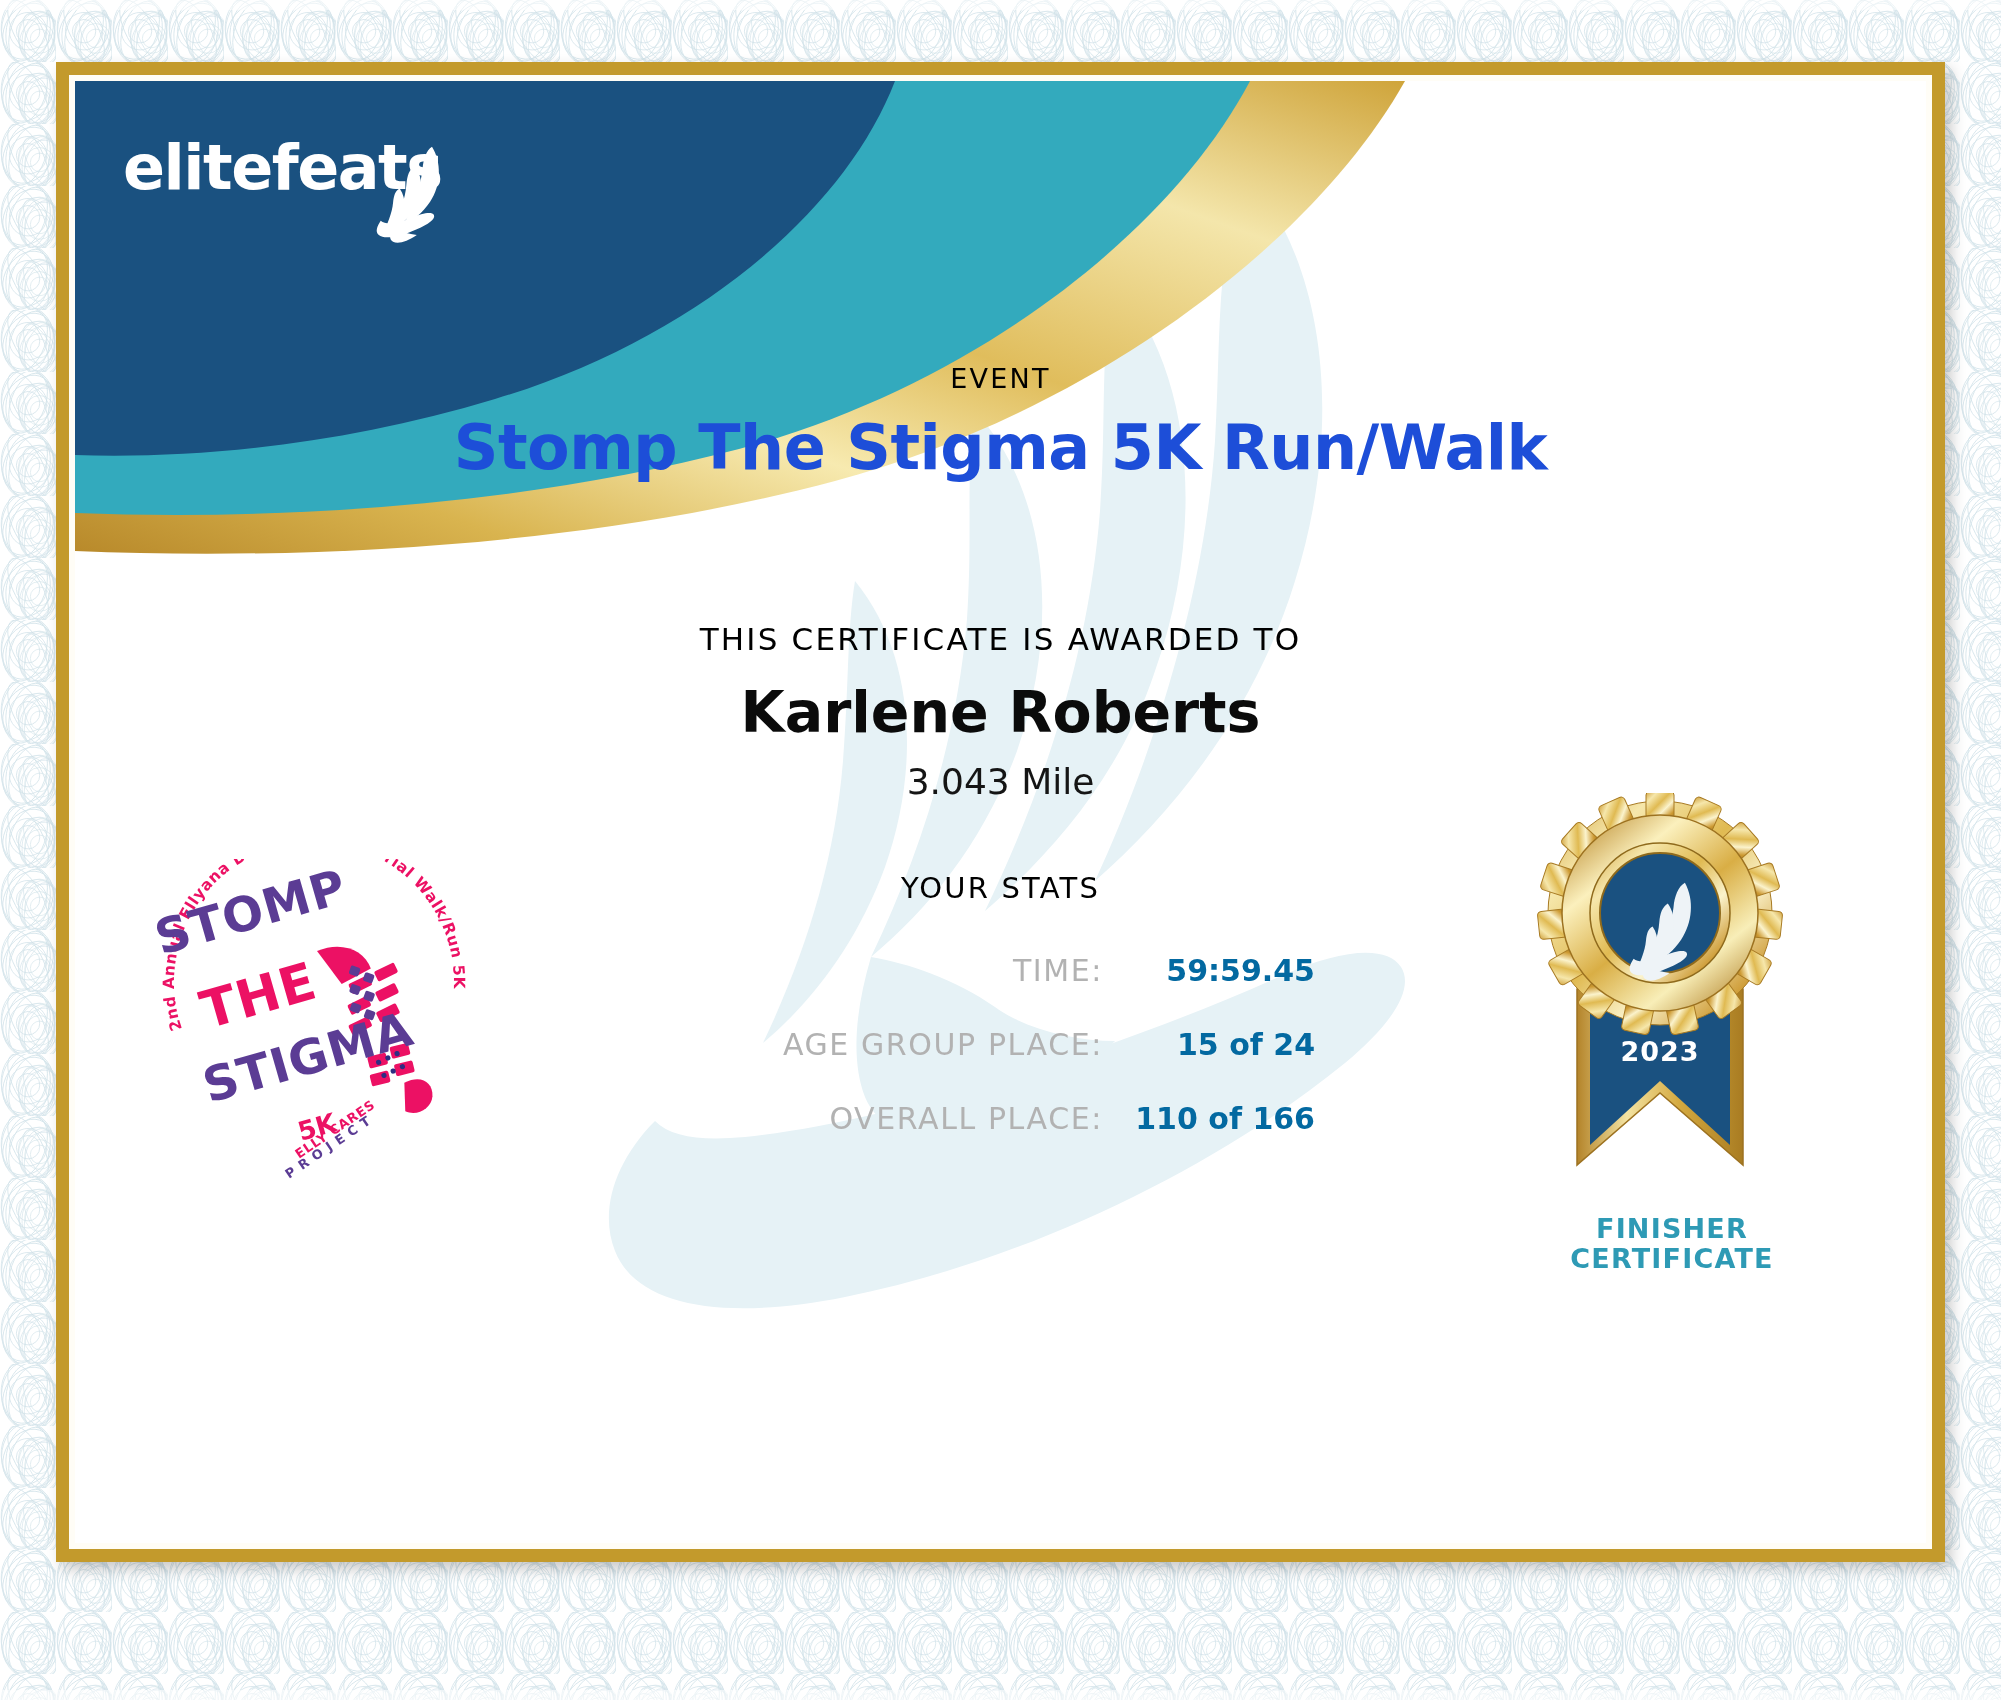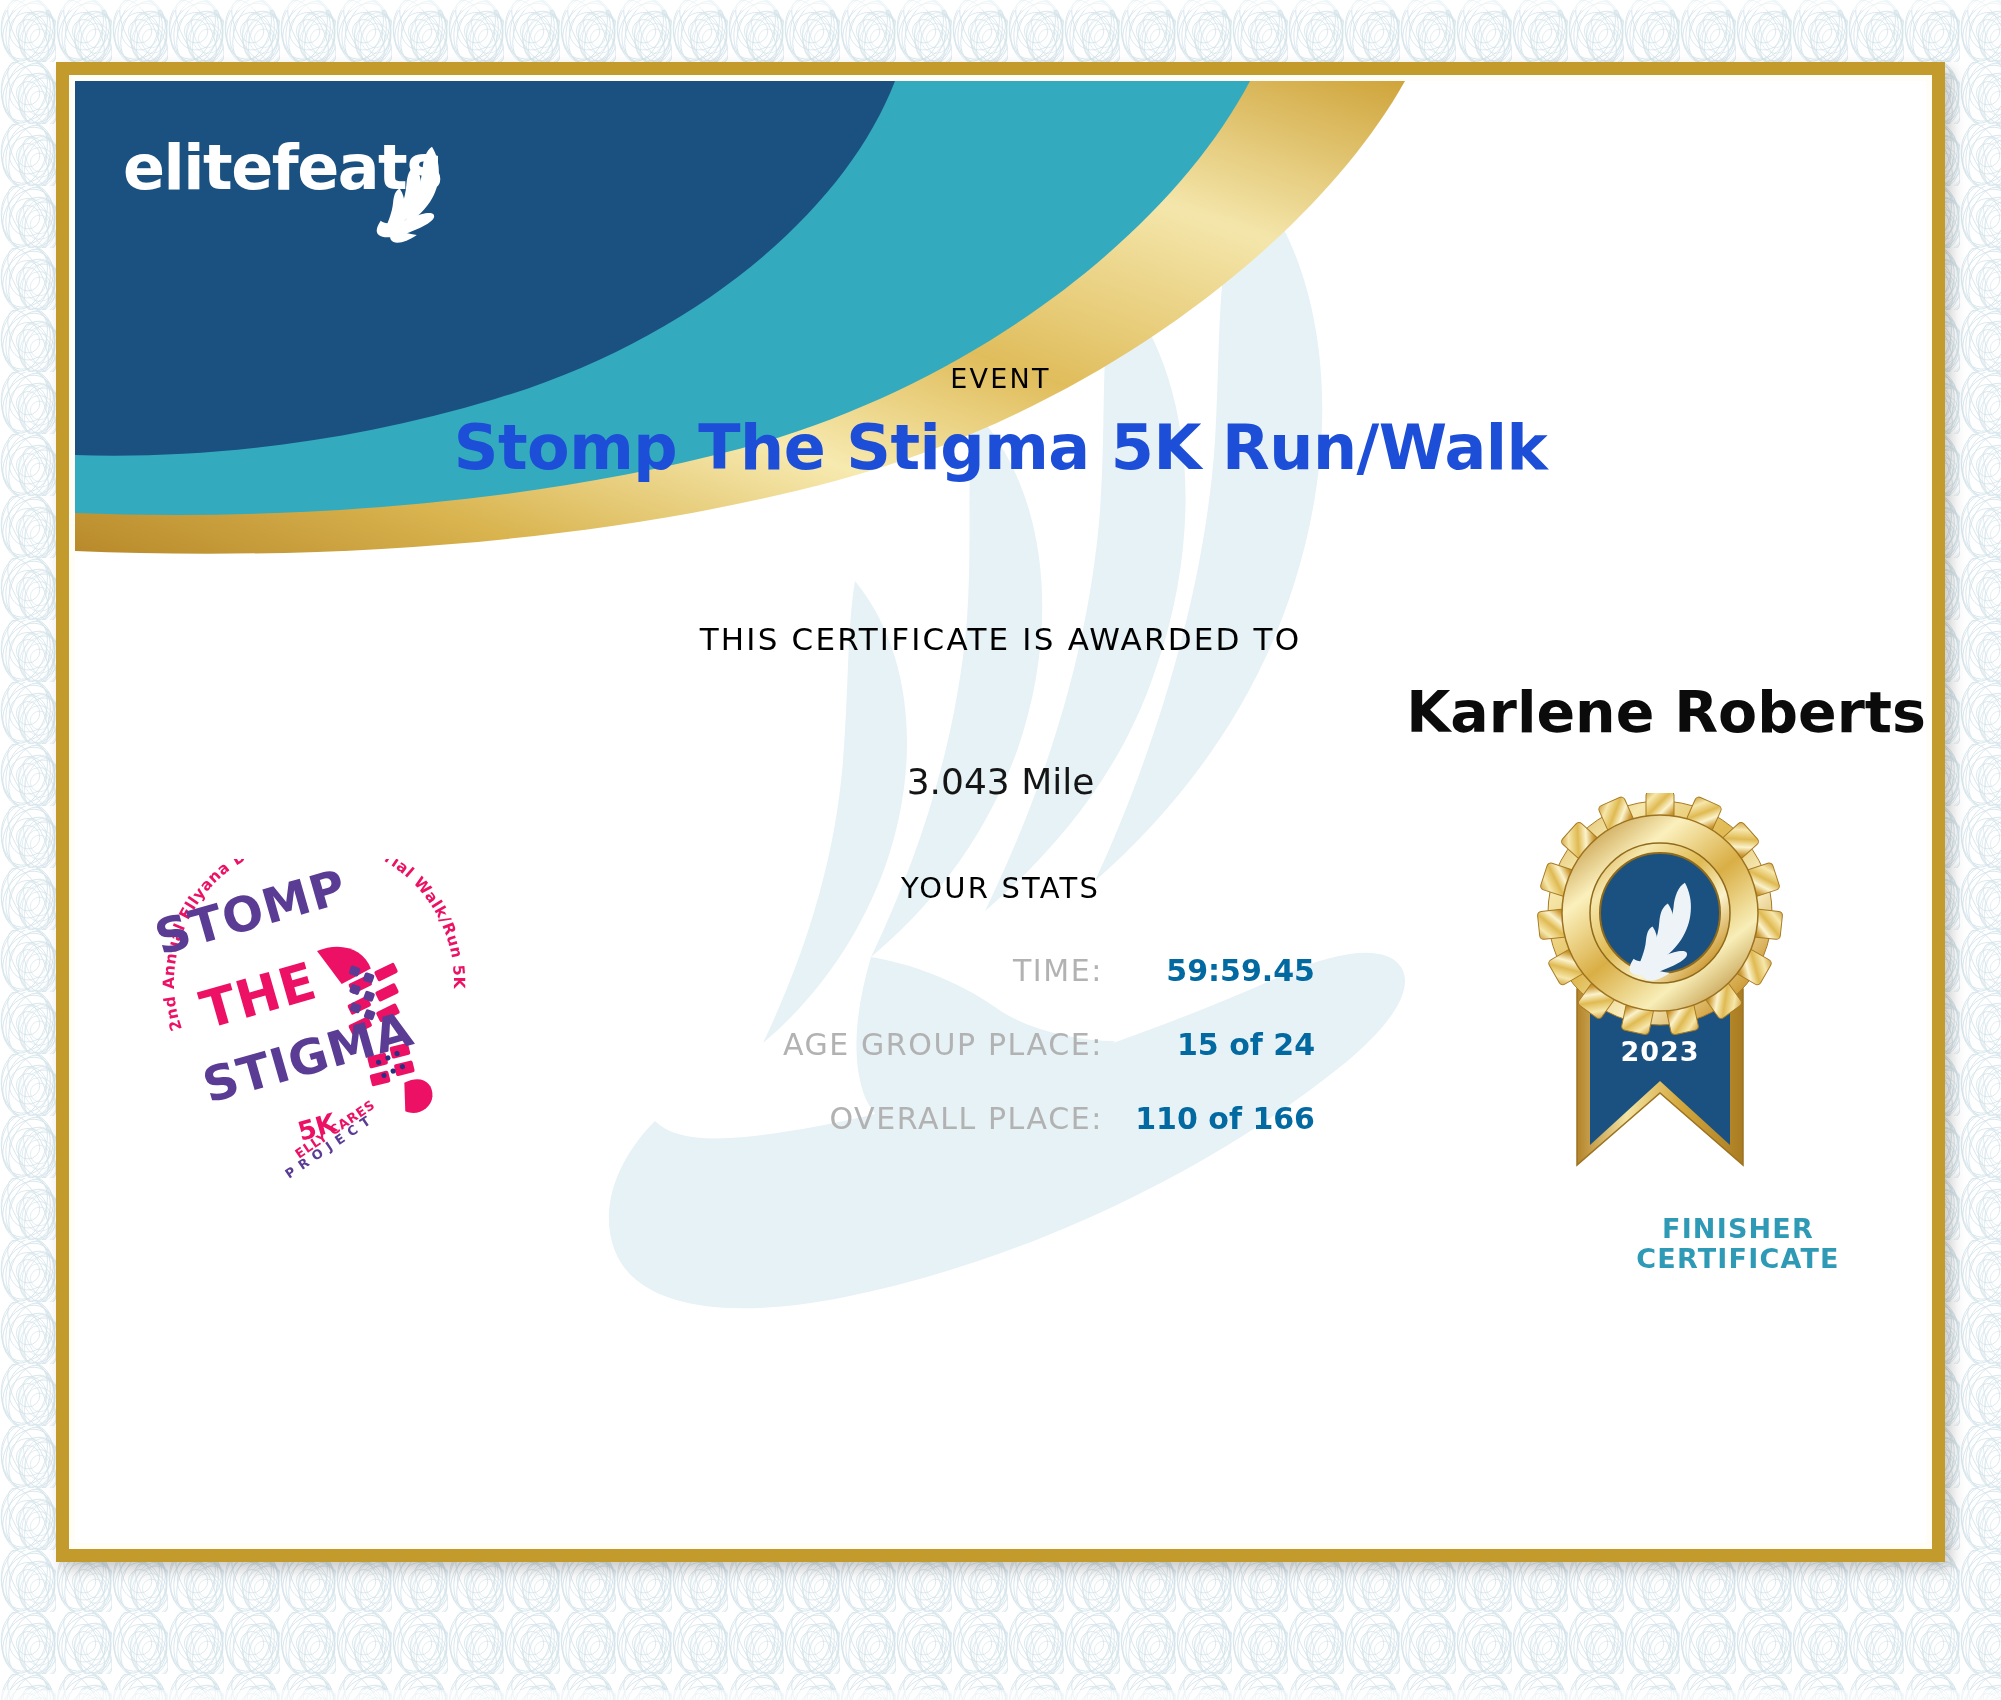--- a/index.html
+++ b/index.html
@@ -122,21 +122,20 @@
     top: 540px;
     font-size: 31px;
   }
   #recipient-name {
     top: 598px;
     font-size: 57px;
     font-weight: 700;
     color: #0b0b0b;
     letter-spacing: 0px;
     font-family: "DejaVu Sans", sans-serif;
-    text-align: right;
   }
   #distance {
     top: 680px;
     font-size: 36px;
     font-weight: 400;
     color: #151515;
     font-family: "DejaVu Sans", sans-serif;
   }
   #stats-label {
     top: 790px;
@@ -190,21 +189,21 @@
   #finisher-badge {
     position: absolute;
     left: 1440px;
     top: 712px;
     width: 290px;
     height: 420px;
     z-index: 5;
   }
   #finisher-caption {
     position: absolute;
-    left: 1518px;
+    left: 1452px;
     top: 1133px;
     width: 290px;
     text-align: center;
     color: #2e9ab5;
     font-size: 27px;
     font-weight: 700;
     letter-spacing: 1.2px;
     line-height: 1.12;
     font-family: "DejaVu Sans", sans-serif;
     z-index: 5;

